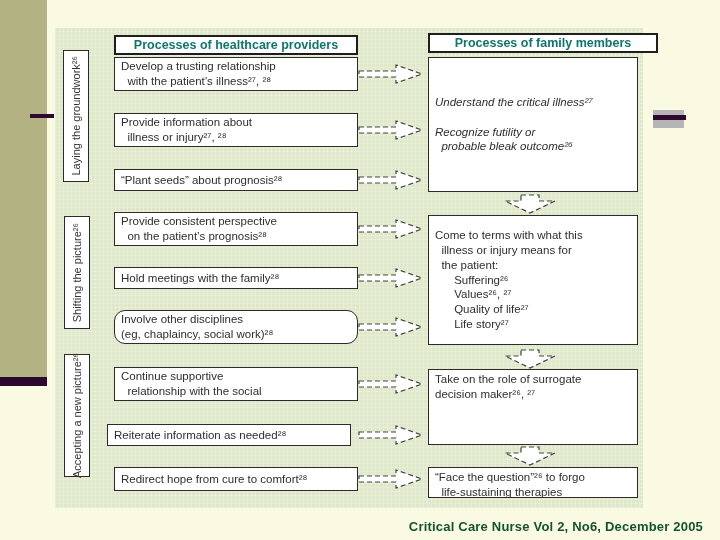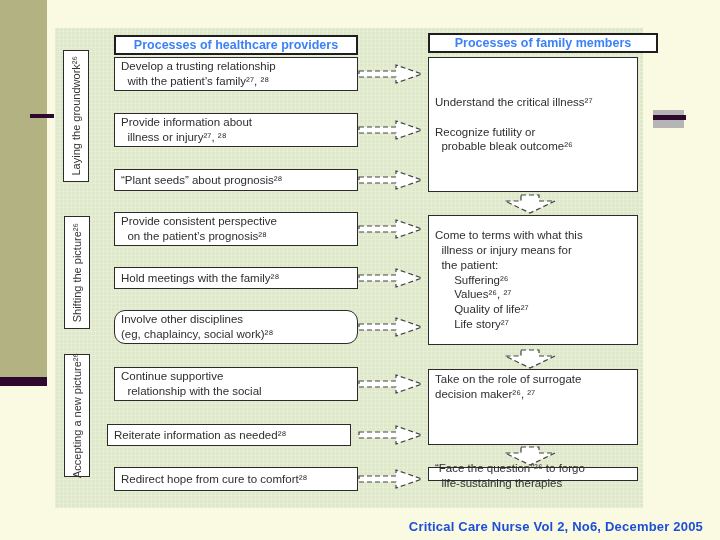--- a/index.html
+++ b/index.html
@@ -16,61 +16,61 @@
   
   .figure{position:absolute;left:55px;top:28px;width:588px;height:480px;
     background-color:#dfe9ca;
     background-image:
       repeating-linear-gradient(0deg, rgba(255,255,255,.20) 0 1px, transparent 1px 4px),
       repeating-linear-gradient(90deg, rgba(255,255,255,.20) 0 1px, transparent 1px 4px);}
 
   .box{position:absolute;background:#fff;border:1px solid #2b2b2b;color:#2e2e2e;
        font-size:11.5px;line-height:1.3;padding:2px 6px;white-space:pre-wrap;
        display:flex;align-items:center;box-sizing:border-box;}
-  .hdr{position:absolute;background:#fff;border:2px solid #1e1e1e;color:#3b82f6;
+  .hdr{position:absolute;background:#fff;border:2px solid #1e1e1e;color:#0f766e;
        font-size:12.5px;font-weight:bold;display:flex;align-items:center;justify-content:center;
        box-sizing:border-box;white-space:nowrap;}
 
   .hdr-left{left:59px;top:7px;width:244px;height:20px;}
   .hdr-right{left:373px;top:5px;width:230px;height:20px;}
 
   .p1{left:59px;top:29px;width:244px;height:34px;}
   .p2{left:59px;top:85px;width:244px;height:34px;}
   .p3{left:59px;top:141px;width:244px;height:22px;}
   .p4{left:59px;top:184px;width:244px;height:34px;}
   .p5{left:59px;top:239px;width:244px;height:22px;}
   .p6{left:59px;top:282px;width:244px;height:34px;border-radius:11px;}
   .p7{left:59px;top:339px;width:244px;height:34px;}
   .p8{left:52px;top:396px;width:244px;height:22px;}
   .p9{left:59px;top:439px;width:244px;height:24px;}
 
-  .fA{left:373px;top:29px;width:210px;height:135px;}
+  .fA{left:373px;top:29px;width:210px;height:135px;font-style:italic;}
   .fB{left:373px;top:187px;width:210px;height:130px;}
   .fC{left:373px;top:341px;width:210px;height:76px;align-items:flex-start;}
-  .fD{left:373px;top:439px;width:210px;height:14px;padding-top:6px;}
+  .fD{left:373px;top:439px;width:210px;height:31px;padding-top:6px;}
 
   
   .phase{position:absolute;background:#fff;border:1px solid #2b2b2b;box-sizing:border-box;
          display:flex;align-items:center;justify-content:center;}
   .phase span{writing-mode:vertical-rl;transform:rotate(180deg);font-size:11px;color:#333;
               white-space:nowrap;}
   .ph1{left:8px;top:22px;width:26px;height:132px;}
   .ph2{left:9px;top:188px;width:26px;height:113px;}
   .ph3{left:9px;top:326px;width:26px;height:123px;}
 
   
   .arrow{position:absolute;}
   .h{width:66px;height:22px;left:303px;}
   .a1{top:35px;} .a2{top:91px;} .a3{top:141px;} .a4{top:190px;} .a5{top:239px;}
   .a6{top:288px;} .a7{top:345px;} .a8{top:396px;} .a9{top:440px;}
   .v{width:52px;height:20px;left:449px;}
   .v1{top:166px;} .v2{top:321px;} .v3{top:418px;}
 
   .caption{position:absolute;right:17px;bottom:6px;left:0;text-align:right;
-           font-size:13px;font-weight:bold;color:#1d4ed8;letter-spacing:.2px;}
+           font-size:13px;font-weight:bold;color:#14532d;letter-spacing:.2px;}
 </style>
 </head>
 <body>
 
 <div class="slide">
 
   <div class="left-band"></div>
   <div class="left-band-cap"></div>
   <div class="left-dash"></div>
   <div class="right-deco"></div>
@@ -85,21 +85,21 @@
       <span>Laying the groundwork²⁶</span>
     </div>
     <div class="phase ph2">
       <span>Shifting the picture²⁶</span>
     </div>
     <div class="phase ph3">
       <span>Accepting a new picture²⁶</span>
     </div>
 
     <div class="box p1">Develop a trusting relationship
-  with the patient’s family²⁷, ²⁸</div>
+  with the patient’s illness²⁷, ²⁸</div>
     <div class="box p2">Provide information about
   illness or injury²⁷, ²⁸</div>
     <div class="box p3">“Plant seeds” about prognosis²⁸</div>
     <div class="box p4">Provide consistent perspective
   on the patient’s prognosis²⁸</div>
     <div class="box p5">Hold meetings with the family²⁸</div>
     <div class="box p6">Involve other disciplines
 (eg, chaplaincy, social work)²⁸</div>
     <div class="box p7">Continue supportive
   relationship with the social</div>

